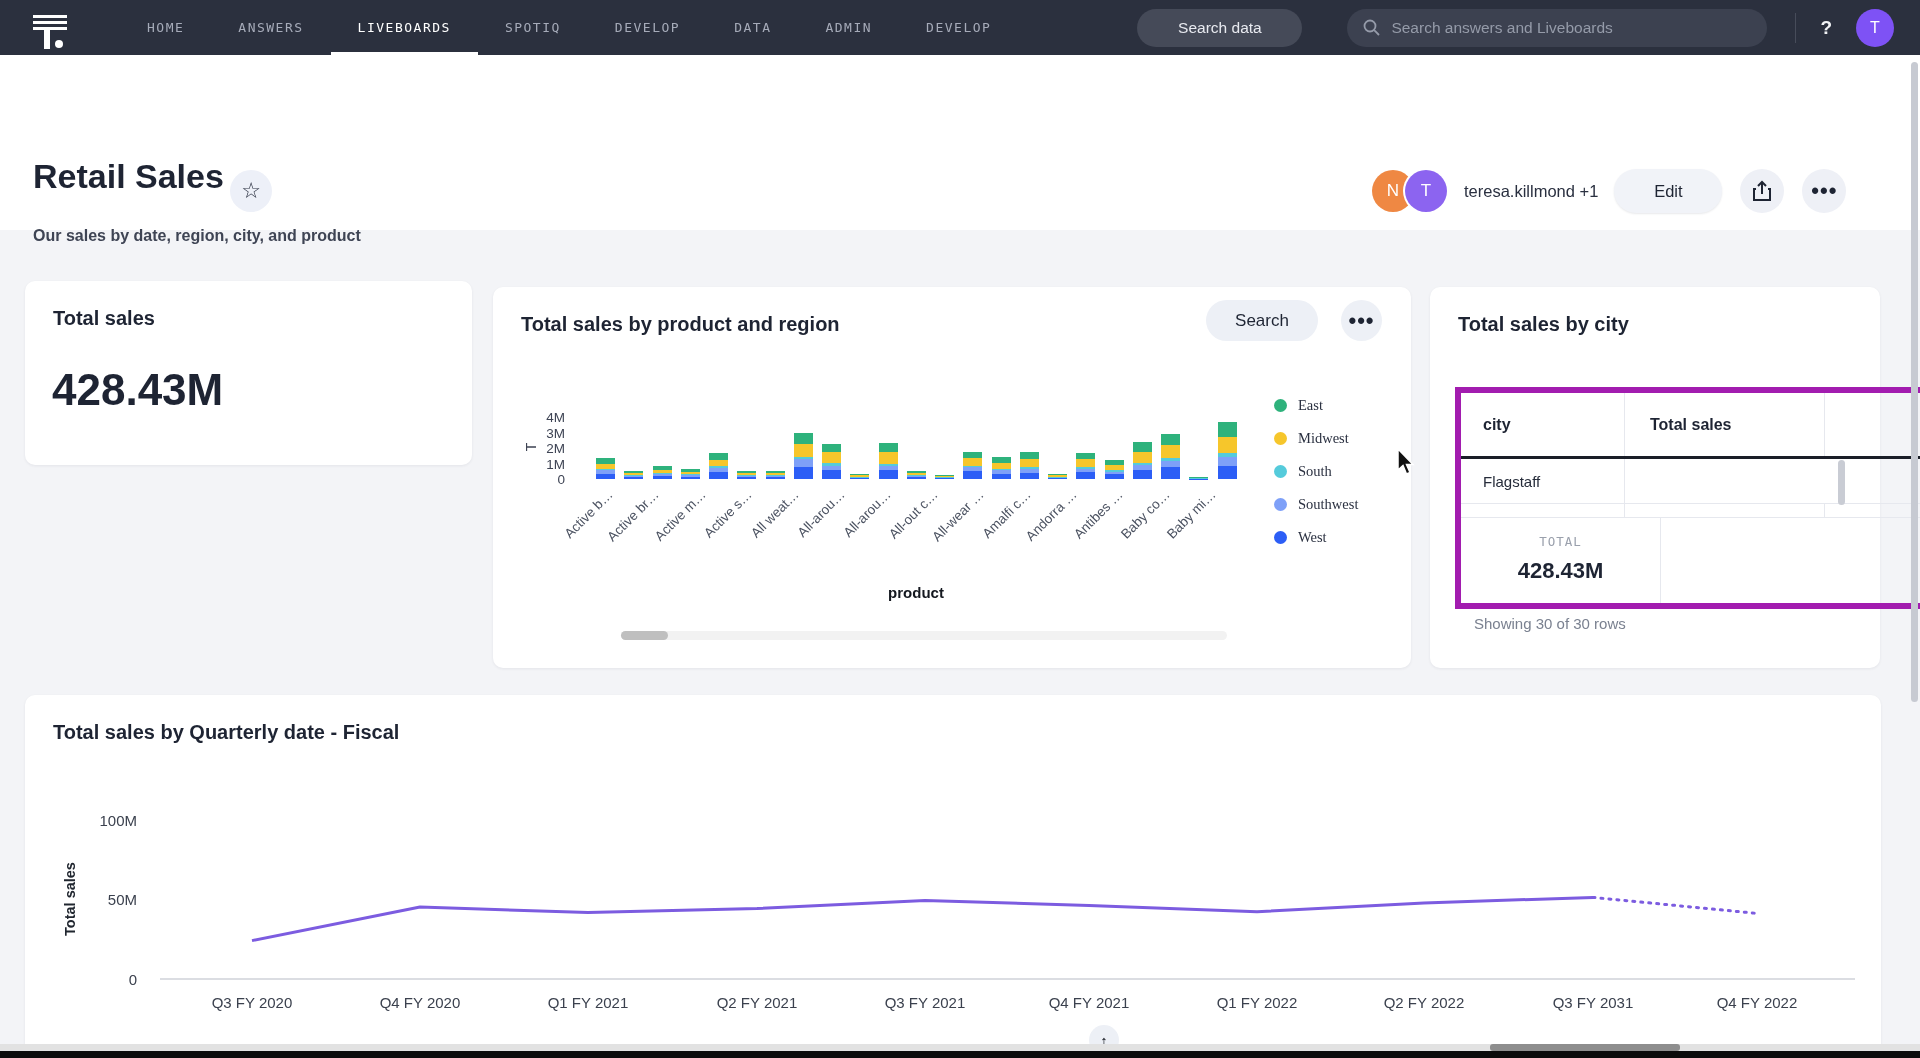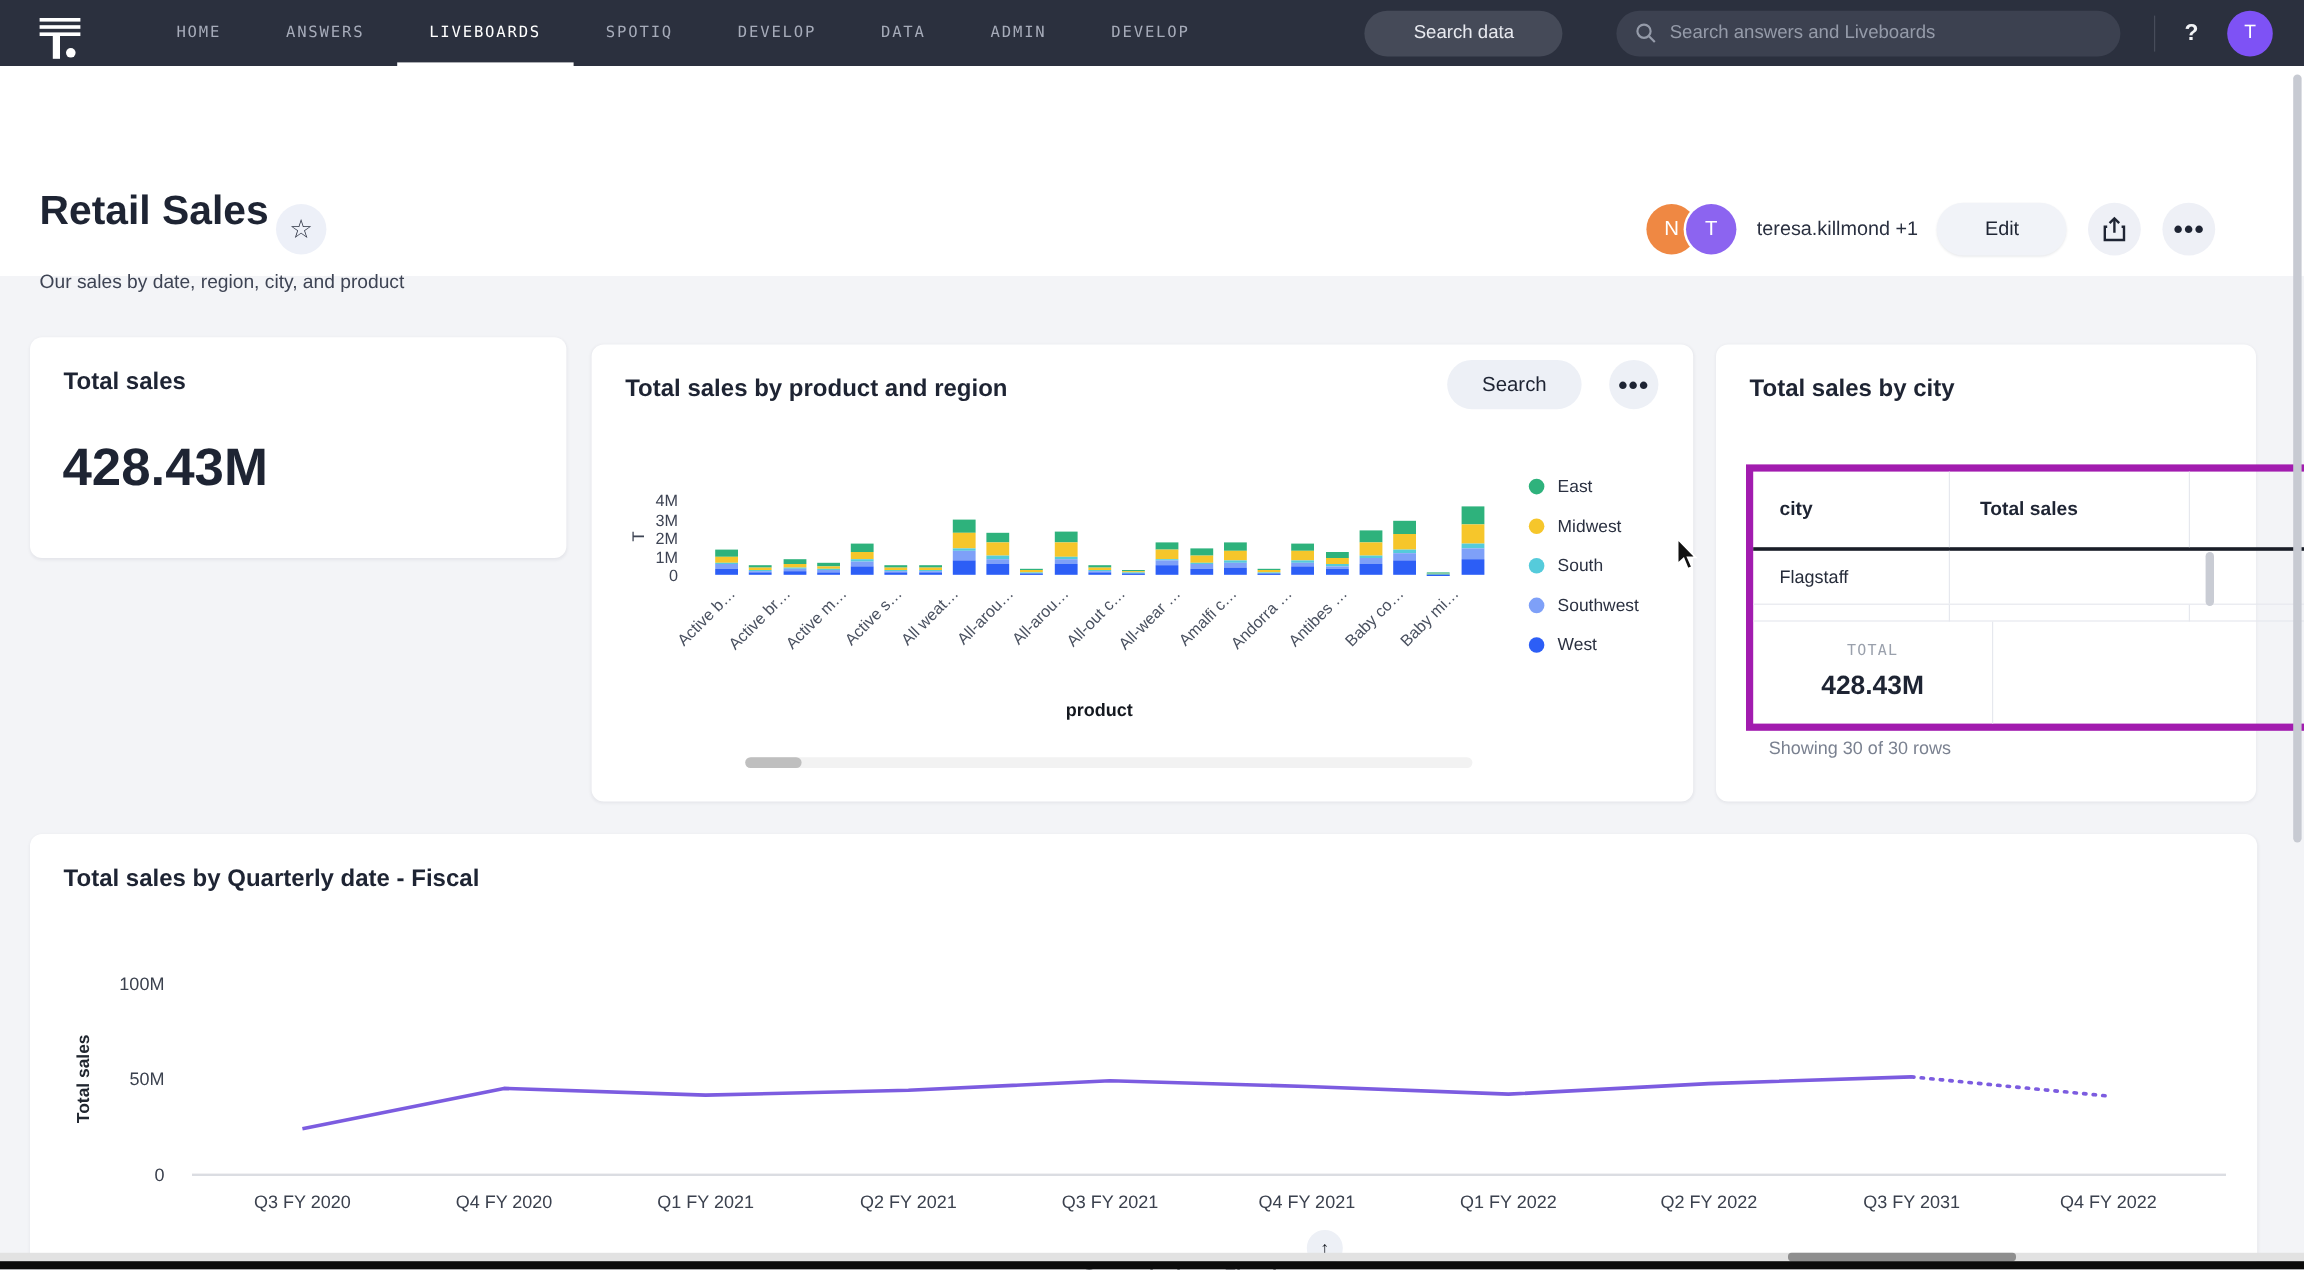--- a/index.html
+++ b/index.html
@@ -30,21 +30,21 @@
   .help-btn { color:#F2F3F6; font-size:19px; font-weight:bold; margin:0 24px; cursor:pointer; }
   .nav-avatar { width:38px; height:38px; border-radius:50%; background:#7E52F5; color:#FFF; font-size:16px;
                 display:flex; align-items:center; justify-content:center; margin-right:26px; cursor:pointer; }
 
   
   .pageheader { position:absolute; left:0; top:55px; width:1920px; height:175px; background:#FFFFFF; }
   .lb-title { position:absolute; left:33px; top:102px; font-size:34px; font-weight:600; color:#1E2433; }
   .star-btn { position:absolute; left:230px; top:115px; width:42px; height:42px; border-radius:50%;
               background:#EDF0F8; display:flex; align-items:center; justify-content:center;
               font-size:22px; color:#2A3040; cursor:pointer; }
-  .lb-subtitle { position:absolute; left:33px; top:172px; font-size:16px; color:#3E4454; }
+  .lb-subtitle { position:absolute; left:33px; top:172px; font-size:16px; color:#3E4454;font-weight:bold; }
   .hdr-right { position:absolute; left:1372px; top:113px; height:46px; display:flex; align-items:center; }
   .avatar-circ { width:42px; height:42px; border-radius:50%; color:#FFF; font-size:17px;
                  display:flex; align-items:center; justify-content:center; }
   .avatar-t { margin-left:-9px; box-shadow:0 0 0 2px #FFF; }
   .authors { margin-left:17px; font-size:16.5px; color:#2A3040; }
   .edit-btn { margin-left:16px; width:108px; height:44px; border-radius:22px; background:#F1F3F8;
               box-shadow:0 1px 2px rgba(30,40,60,.10); font-size:16.5px; color:#1E2433;
               display:flex; align-items:center; justify-content:center; cursor:pointer; }
   .icon-circ { width:44px; height:44px; border-radius:50%; background:#EEF0F6; display:flex;
                align-items:center; justify-content:center; margin-left:18px; cursor:pointer; color:#1E2433; }
@@ -73,21 +73,21 @@
                 transform:rotate(-45deg); transform-origin:100% 0; top:200px; white-space:nowrap; }
   .bar-xaxis-title { position:absolute; left:283px; top:297px; width:280px; text-align:center;
                      font-size:15px; font-weight:bold; color:#14181F; }
   .hscroll-track { position:absolute; left:128px; top:344px; width:606px; height:9px; border-radius:5px;
                    background:#F2F2F2; }
   .hscroll-thumb { position:absolute; left:0; top:0; width:47px; height:9px; border-radius:5px;
                    background:#BFBFBF; cursor:pointer; }
   .legend { position:absolute; left:781px; top:102px; }
   .legend-item { display:flex; align-items:center; height:33px; cursor:pointer; }
   .legend-dot { width:13px; height:13px; border-radius:50%; margin-right:11px; }
-  .legend-label { font-size:14.5px; color:#2A3040; }
+  .legend-label { font-size:14.5px; color:#2A3040;font-family:Liberation Serif, serif; }
 
   #card-city { left:1430px; top:287px; width:450px; height:381px; }
   .citytable { position:absolute; left:25px; top:100px; width:476px; border:6px solid #a21caf; }
   .ct-header { display:flex; height:66px; border-bottom:3px solid #1A1E28; }
   .ct-h1 { width:164px; border-right:1px solid #E6E8EE; display:flex; align-items:center;
            padding-left:22px; font-size:16px; font-weight:bold; color:#1E2433; }
   .ct-h2 { width:200px; border-right:1px solid #E6E8EE; display:flex; align-items:center;
            padding-left:25px; font-size:16px; font-weight:bold; color:#1E2433; }
   .ct-h3 { flex:1; }
   .ct-row { display:flex; height:45px; border-bottom:1px solid #E6E8EE; cursor:pointer; }

